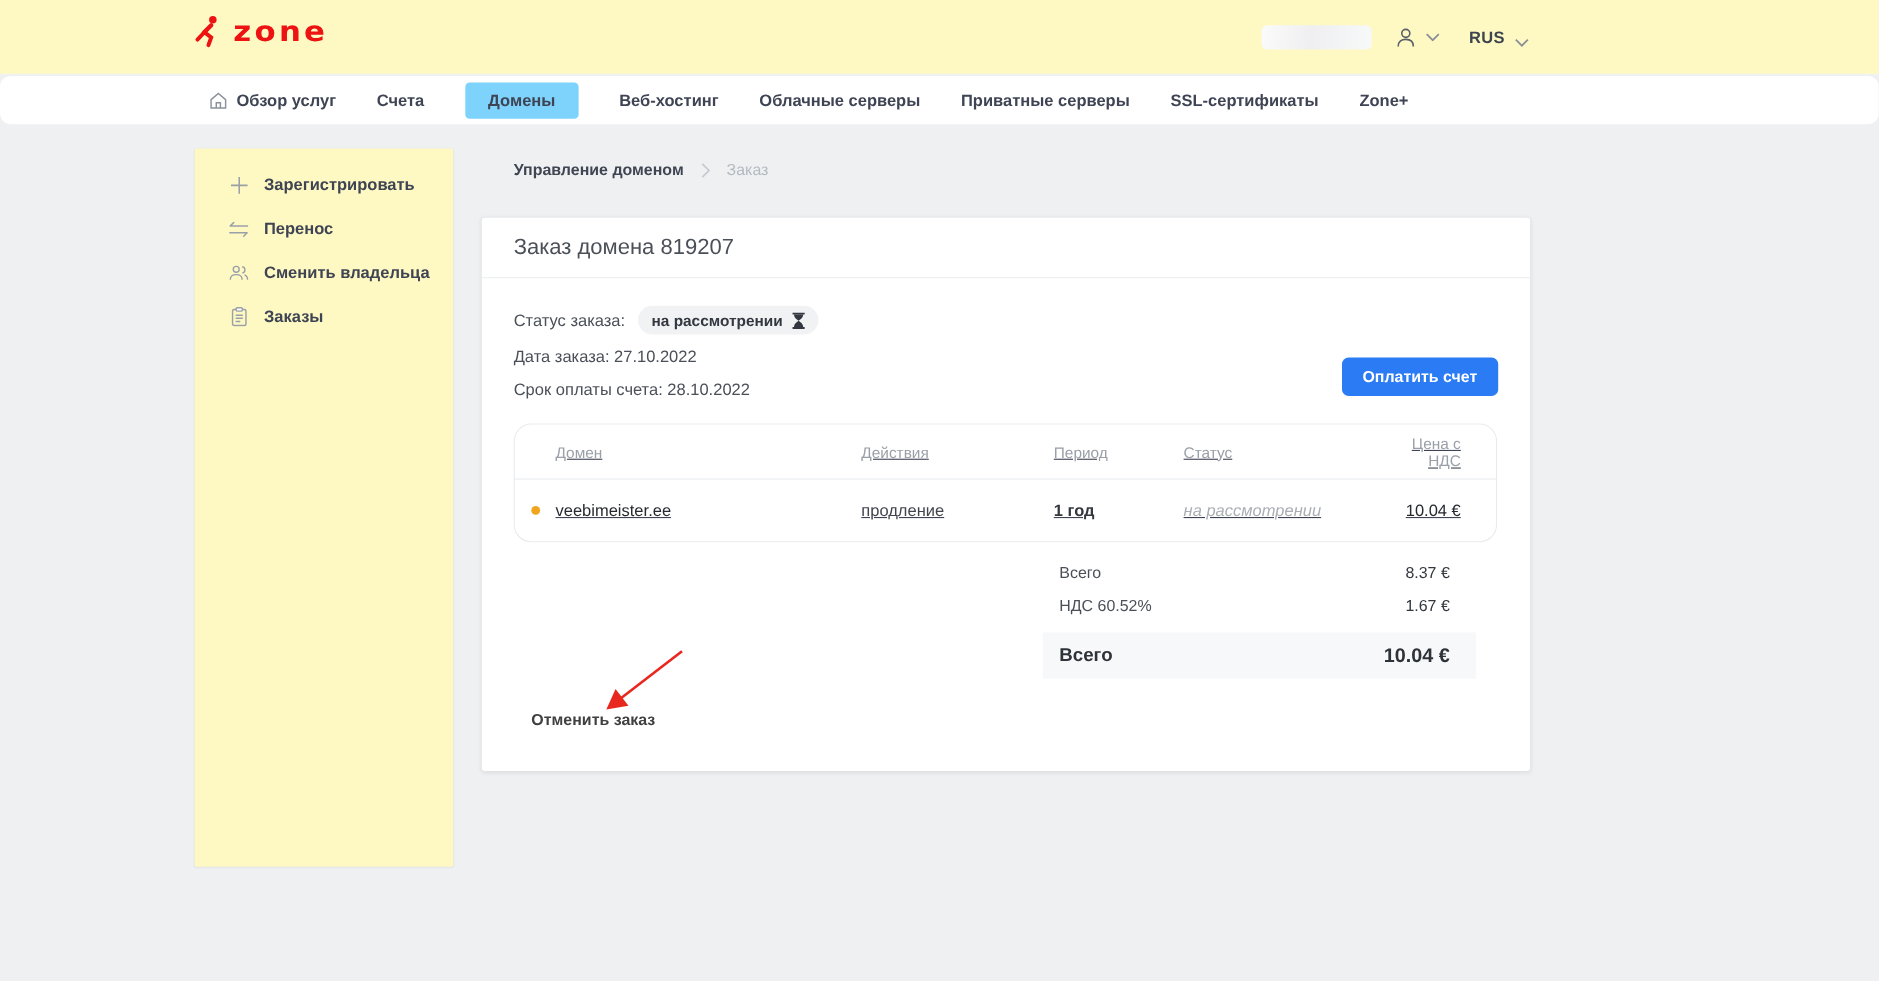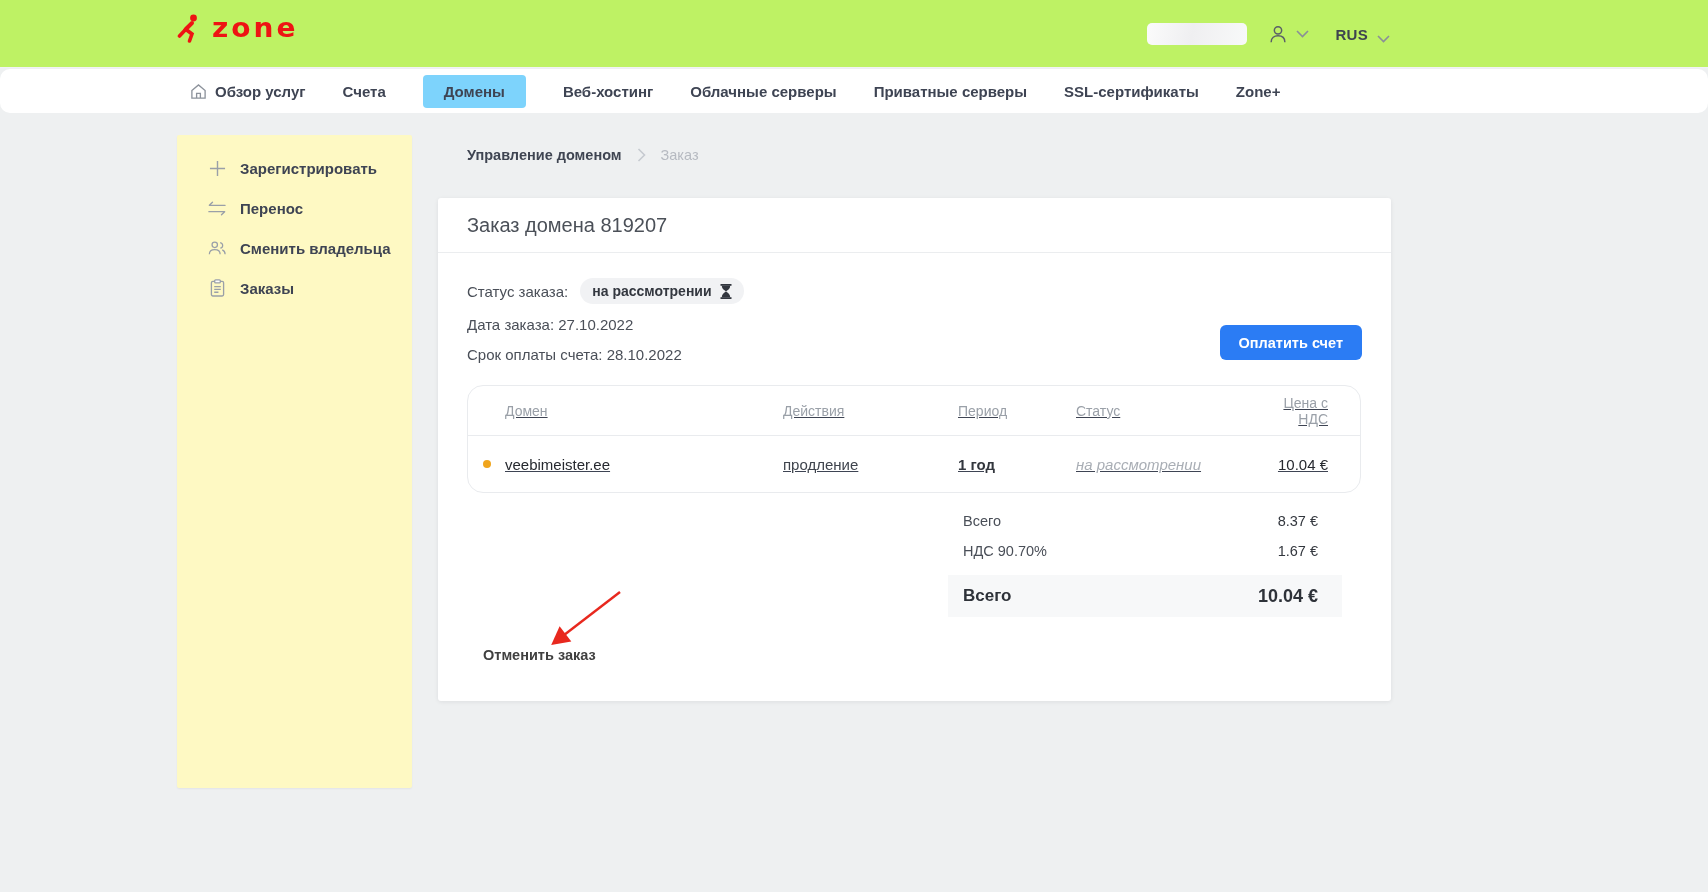--- a/index.html
+++ b/index.html
@@ -9,21 +9,21 @@
     background:#eef0f1;
     position:relative;
     overflow:hidden;
     color:#3e4453;
   }
   .page { position:relative; width:1708px; height:892px; }
 
   
   .header {
     position:absolute; left:0; top:0; width:1708px; height:68px;
-    background:#bef264; border-bottom:1px solid #f1f2f5;padding-left:24px;
+    background:#fef9c3; border-bottom:1px solid #f1f2f5;padding-left:24px;
   }
   .logo { position:absolute; left:177px; top:14px; display:flex; align-items:center; gap:9px; cursor:pointer; }
   .logo-text {
     font-size:28px; font-weight:800; letter-spacing:3px; color:#ee1313;
     font-family:"DejaVu Sans", sans-serif; line-height:1;
     transform:scaleY(0.92);
   }
   .header-right { position:absolute; right:318px; top:0; height:68px; display:flex; align-items:center; gap:14px; }
   .account-blur {
     width:100px; height:22px; border-radius:5px;
@@ -297,21 +297,21 @@
         <div class="cell-price">10.04 €</div>
       </div>
     </div>
 
     <div class="totals">
       <div class="tot-row">
         <span>Всего</span>
         <span class="val">8.37 €</span>
       </div>
       <div class="tot-row">
-        <span>НДС 90.70%</span>
+        <span>НДС 60.52%</span>
         <span class="val">1.67 €</span>
       </div>
       <div class="tot-grand">
         <span class="lbl">Всего</span>
         <span class="val">10.04 €</span>
       </div>
     </div>
 
     <a class="cancel-link">Отменить заказ</a>
     <svg class="arrow-annot" viewBox="0 0 92 68">

